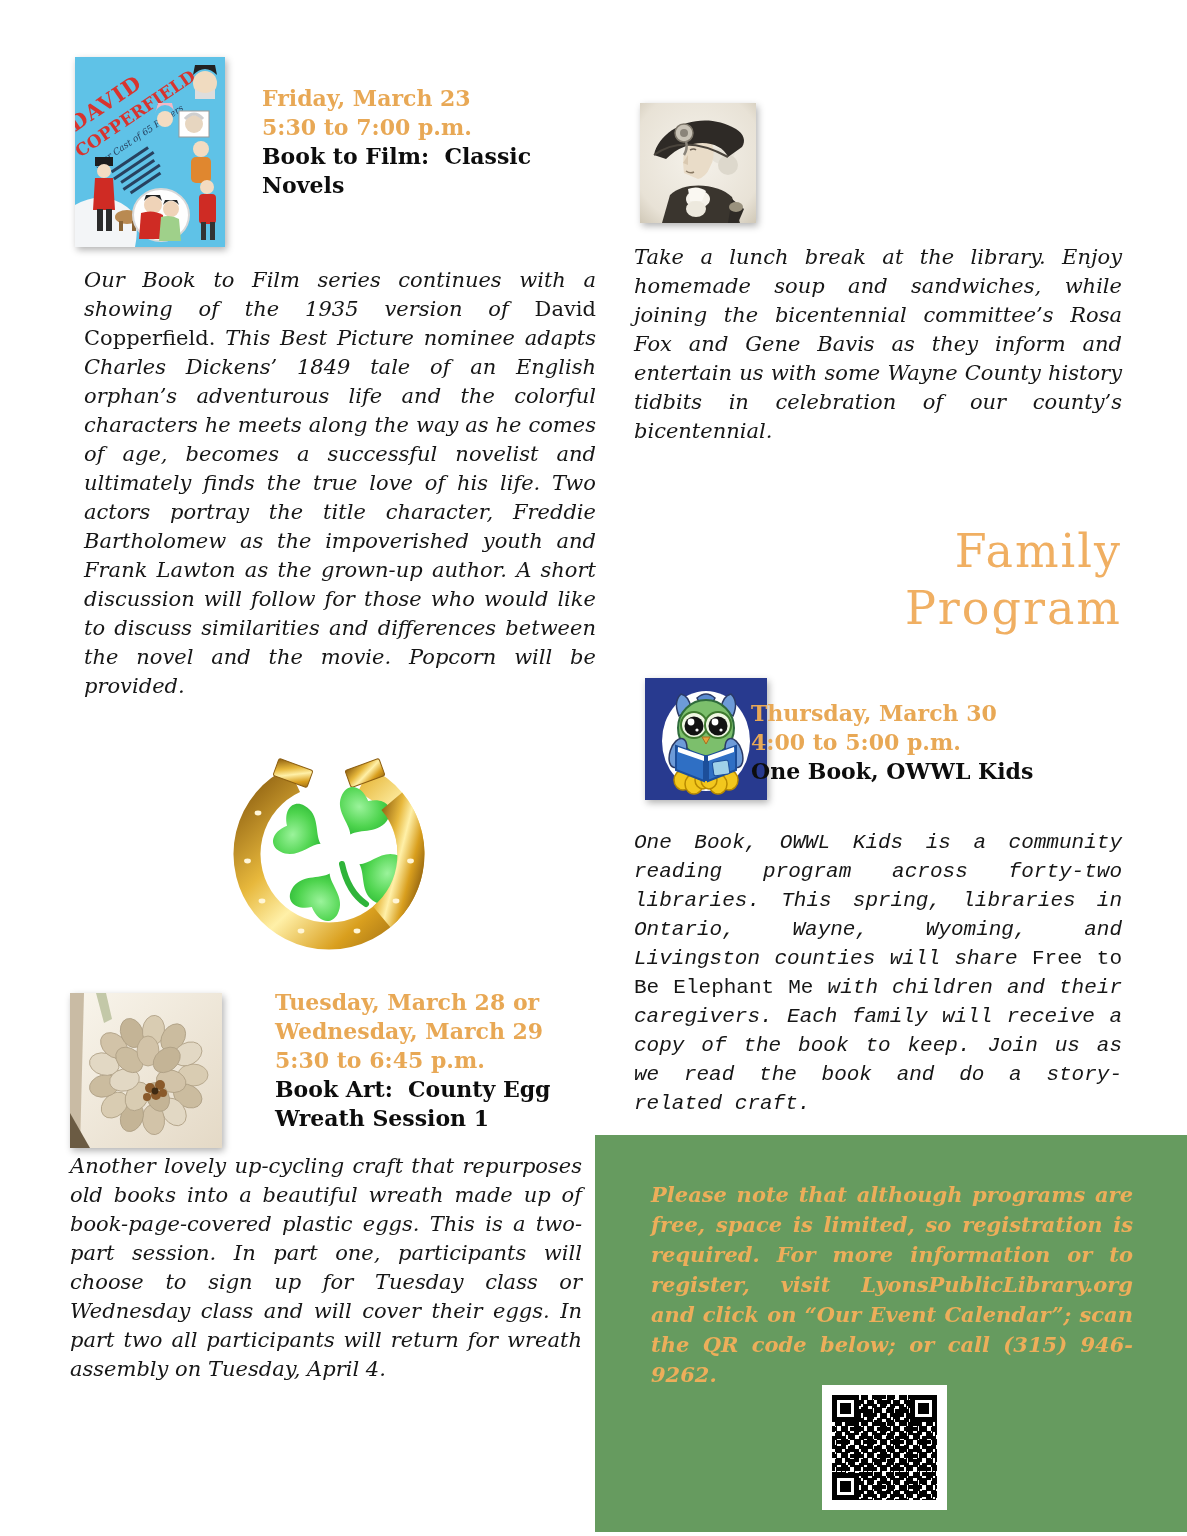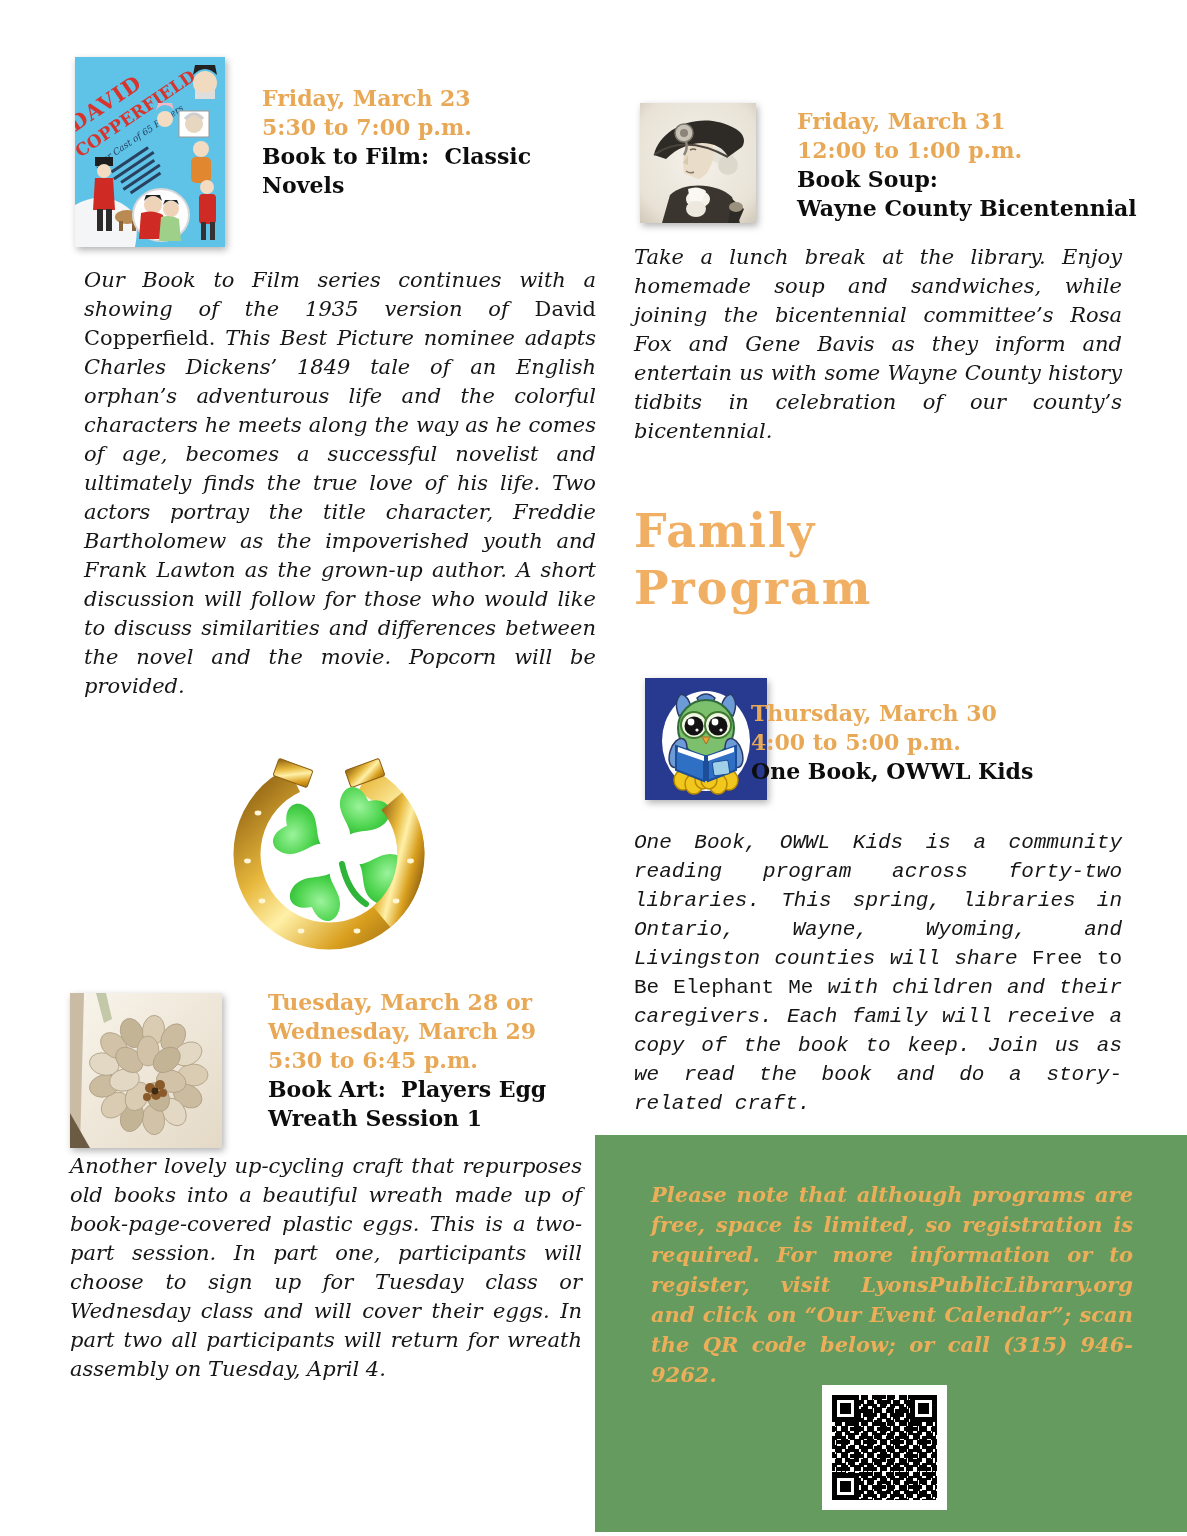--- a/index.html
+++ b/index.html
@@ -12,21 +12,21 @@
   html,body{margin:0;padding:0;background:#fff;}
   .page{
     position:relative;width:1187px;height:1536px;background:#ffffff;
     font-family:"DejaVu Serif", serif;overflow:hidden;
   }
   .abs{position:absolute;}
   .datehead{font-weight:700;color:var(--orange);font-size:22px;line-height:29px;white-space:pre;}
   .titlehead{font-weight:700;color:#0d0d0d;font-size:22px;line-height:29px;white-space:pre;}
   .para{font-style:italic;font-size:21px;line-height:29px;color:var(--ink);text-align:justify;}
   .upright{font-style:normal;}
-  .family{font-weight:700;color:var(--family-orange);font-size:46px;line-height:57px;text-align:left;letter-spacing:2px;}
+  .family{font-weight:400;color:var(--family-orange);font-size:46px;line-height:57px;text-align:right;letter-spacing:2px;margin-top:20px;}
   .imgbox{box-shadow:2px 3px 7px rgba(0,0,0,.30);}
   .greenbox{background:var(--green);}
   .boxtext{font-weight:700;font-style:italic;color:var(--box-orange);font-size:21px;line-height:30px;text-align:justify;}
   
   .qr{position:absolute;width:125px;height:125px;background:#fff;}
   .qr-noise{
     position:absolute;inset:10px;
     background:
       repeating-conic-gradient(#000 0 25%, transparent 0 50%) 0 0 / 9px 9px,
       repeating-conic-gradient(#000 0 25%, transparent 0 50%) 3px 5px / 13px 13px,
@@ -196,25 +196,25 @@
         <circle cx="80" cy="95" r="5"></circle>
           <circle cx="90" cy="92" r="5"></circle>
           <circle cx="86" cy="102" r="5"></circle>
         <circle cx="77" cy="104" r="4"></circle>
           <circle cx="93" cy="100" r="4"></circle>
       </g>
       <circle cx="85" cy="98" r="3.4" fill="#3F2A12"></circle>
     </svg>
   </div>
 
-  <div class="abs" style="left:268px;top:988px;">
+  <div class="abs" style="left:275px;top:988px;">
     <div class="datehead">Tuesday, March 28 or</div>
     <div class="datehead">Wednesday, March 29</div>
     <div class="datehead">5:30 to 6:45 p.m.</div>
-    <div class="titlehead">Book Art:  Players Egg</div>
+    <div class="titlehead">Book Art:  County Egg</div>
     <div class="titlehead">Wreath Session 1</div>
   </div>
 
   <div class="abs para" style="left:70px;top:1152px;width:512px;">Another lovely up-cycling craft that repurposes old books into a beautiful wreath made up of book-page-covered plastic eggs. This is a two-part session. In part one, participants will choose to sign up for Tuesday class or Wednesday class and will cover their eggs. In part two all participants will return for wreath assembly on Tuesday, April 4.</div>
 
   <div class="abs imgbox" style="left:640px;top:103px;width:116px;height:120px;">
     <svg width="116" height="120" viewBox="0 0 116 120" xmlns="http://www.w3.org/2000/svg">
       <defs>
         <radialGradient id="pbg" cx="0.5" cy="0.45" r="0.75">
           <stop offset="0" stop-color="#F5F2EB"></stop>
@@ -243,26 +243,20 @@
       <path d="M22,120 L30,92 C44,78 78,80 92,94 L100,120 Z" fill="#3A352E"></path>
       <path d="M92,96 l12,10 -6,14 h-10 Z" fill="#2E2A26"></path>
       <ellipse cx="96" cy="104" rx="7" ry="5" fill="#9A927E"></ellipse>
 
       <ellipse cx="58" cy="96" rx="12" ry="9" fill="#F4F1E9"></ellipse>
       <ellipse cx="56" cy="106" rx="10" ry="8" fill="#EDE9DE"></ellipse>
       <path d="M48,86 q10,-4 18,2 l-4,10 -12,0 Z" fill="#FAF8F2"></path>
     </svg>
   </div>
 
-  <div class="abs" style="left:797px;top:107px;">
-    <div class="datehead">Friday, March 31</div>
-    <div class="datehead">12:00 to 1:00 p.m.</div>
-    <div class="titlehead">Book Soup:</div>
-    <div class="titlehead">Wayne County Bicentennial</div>
-  </div>
 
   <div class="abs para" style="left:634px;top:243px;width:488px;">Take a lunch break at the library. Enjoy homemade soup and sandwiches, while joining the bicentennial committee’s Rosa Fox and Gene Bavis as they inform and entertain us with some Wayne County history tidbits in celebration of our county’s bicentennial.</div>
 
   <div class="abs family" style="left:634px;top:503px;width:488px;">
     <div>Family</div>
     <div>Program</div>
   </div>
 
   <div class="abs imgbox" style="left:645px;top:678px;width:122px;height:122px;">
     <svg width="122" height="122" viewBox="0 0 122 122" xmlns="http://www.w3.org/2000/svg">

